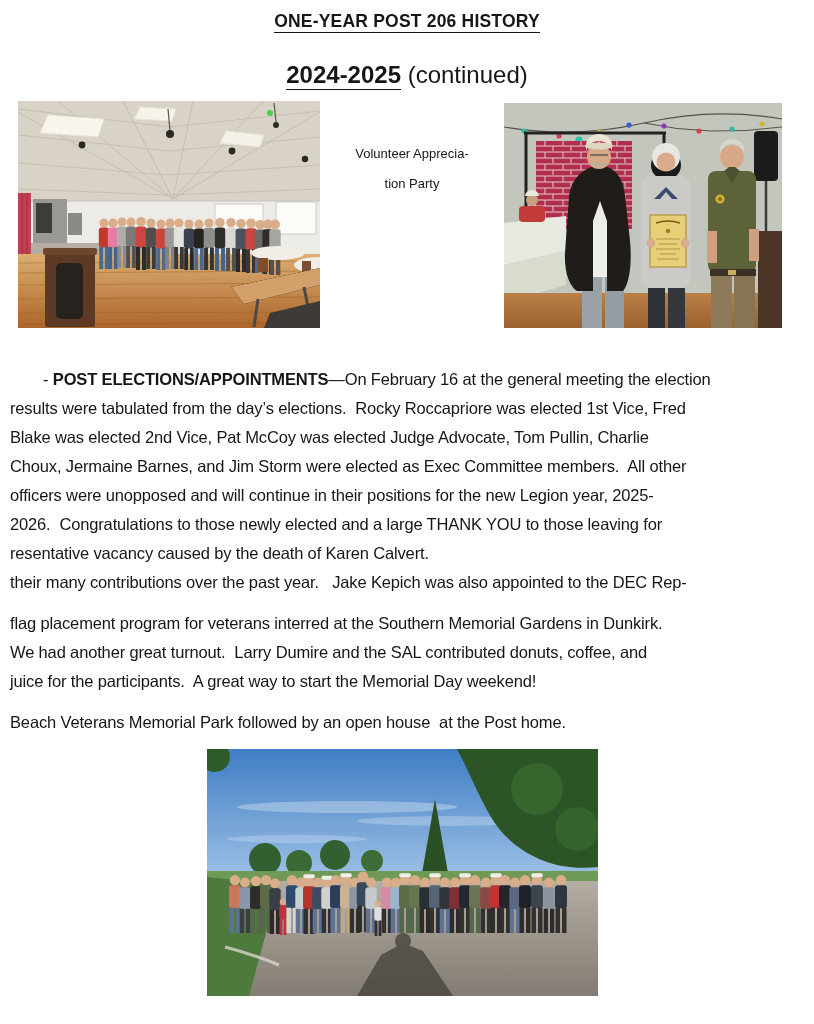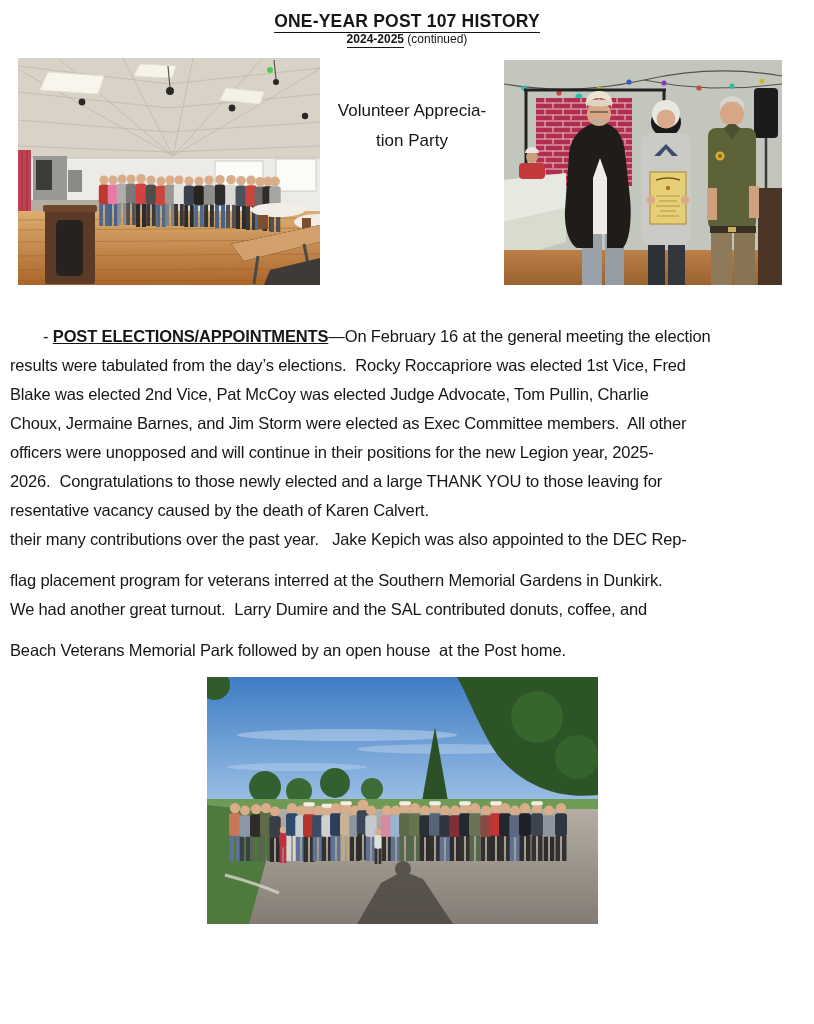--- a/index.html
+++ b/index.html
@@ -1,39 +1,39 @@
 <!DOCTYPE html>
 <html><head>
 <meta charset="utf-8">
 <style>
   html,body{margin:0;padding:0;}
   body{
     width:814px;height:1024px;overflow:hidden;background:#ffffff;
     font-family:"Liberation Sans",sans-serif;color:#161616;position:relative;
   }
   .title{ text-align:center;margin-top:11px;font-size:17.5px;font-weight:bold;letter-spacing:.2px;}
-  .subtitle{ text-align:center;margin-top:0;font-size:12px;}
+  .subtitle{ text-align:center;margin-top:29px;font-size:24px;}
   .bu{ font-weight:bold;border-bottom:1.8px solid #161616;padding-bottom:1px;}
   .plain{ font-weight:normal;}
   .photo-row{ display:flex;align-items:flex-start;margin:12px 32px 0 18px;}
   .photo-frame{ flex:none;overflow:hidden;}
   .photo-frame svg{ display:block;}
-  .caption{ flex:1;text-align:center;padding-top:38px;font-size:17px;line-height:30px;}
+  .caption{ flex:1;text-align:center;padding-top:38px;font-size:13px;line-height:30px;}
   .body-text{ margin:37px 10px 0 10px;font-size:16.5px;line-height:29px;letter-spacing:-0.15px;}
   .para{ margin:0 0 12px 0;}
   .line{ white-space:pre;}
   .line.indent{ padding-left:33px;}
-  .hu{ font-weight:bold;text-decoration:underline;}
+  .hu{ font-weight:bold;}
   .bottom-photo{ margin:2px 0 0 207px;width:391px;height:247px;overflow:hidden;}
 </style>
 </head>
 <body>
 
 <div class="title">
-  <span class="bu">ONE-YEAR POST 107 HISTORY</span>
+  <span class="bu">ONE-YEAR POST 206 HISTORY</span>
 </div>
 <div class="subtitle">
   <span class="bu">2024-2025</span><span class="plain"> (continued)</span>
 </div>
 
 <div class="photo-row">
 
   <div class="photo-frame" style="width:302px;height:227px;">
     <svg viewBox="0 0 302 227" width="302" height="227">
       <defs>
@@ -334,20 +334,21 @@
       <div class="line"><span>Blake was elected 2nd Vice, Pat McCoy was elected Judge Advocate, Tom Pullin, Charlie</span></div>
       <div class="line"><span>Choux, Jermaine Barnes, and Jim Storm were elected as Exec Committee members.  All other</span></div>
       <div class="line"><span>officers were unopposed and will continue in their positions for the new Legion year, 2025-</span></div>
       <div class="line"><span>2026.  Congratulations to those newly elected and a large THANK YOU to those leaving for</span></div>
       <div class="line"><span>resentative vacancy caused by the death of Karen Calvert.</span></div>
       <div class="line"><span>their many contributions over the past year.   Jake Kepich was also appointed to the DEC Rep-</span></div>
     </div>
     <div class="para">
       <div class="line"><span>flag placement program for veterans interred at the Southern Memorial Gardens in Dunkirk.</span></div>
       <div class="line"><span>We had another great turnout.  Larry Dumire and the SAL contributed donuts, coffee, and</span></div>
+      <div class="line"><span>juice for the participants.  A great way to start the Memorial Day weekend!</span></div>
     </div>
     <div class="para">
       <div class="line"><span>Beach Veterans Memorial Park followed by an open house  at the Post home.</span></div>
     </div>
   </div>
 
 <div class="bottom-photo">
   <svg viewBox="0 0 391 247" width="391" height="247">
     <defs>
       <linearGradient id="sky" x1="0" y1="0" x2="0" y2="1">

